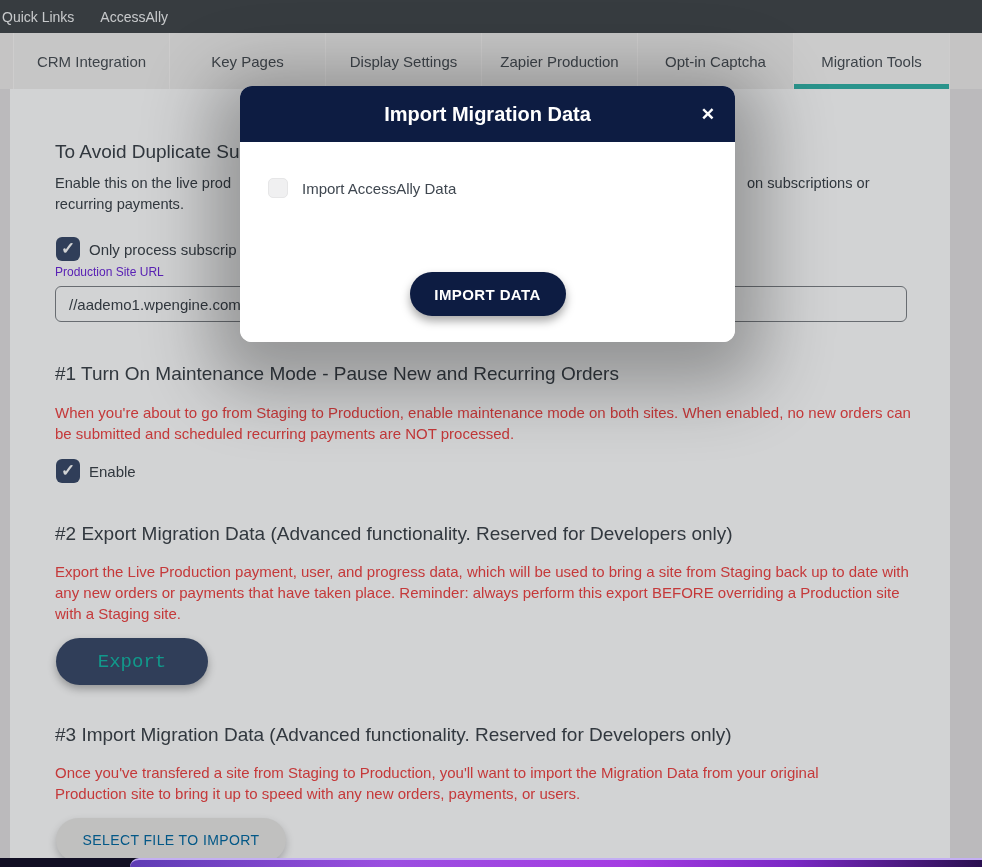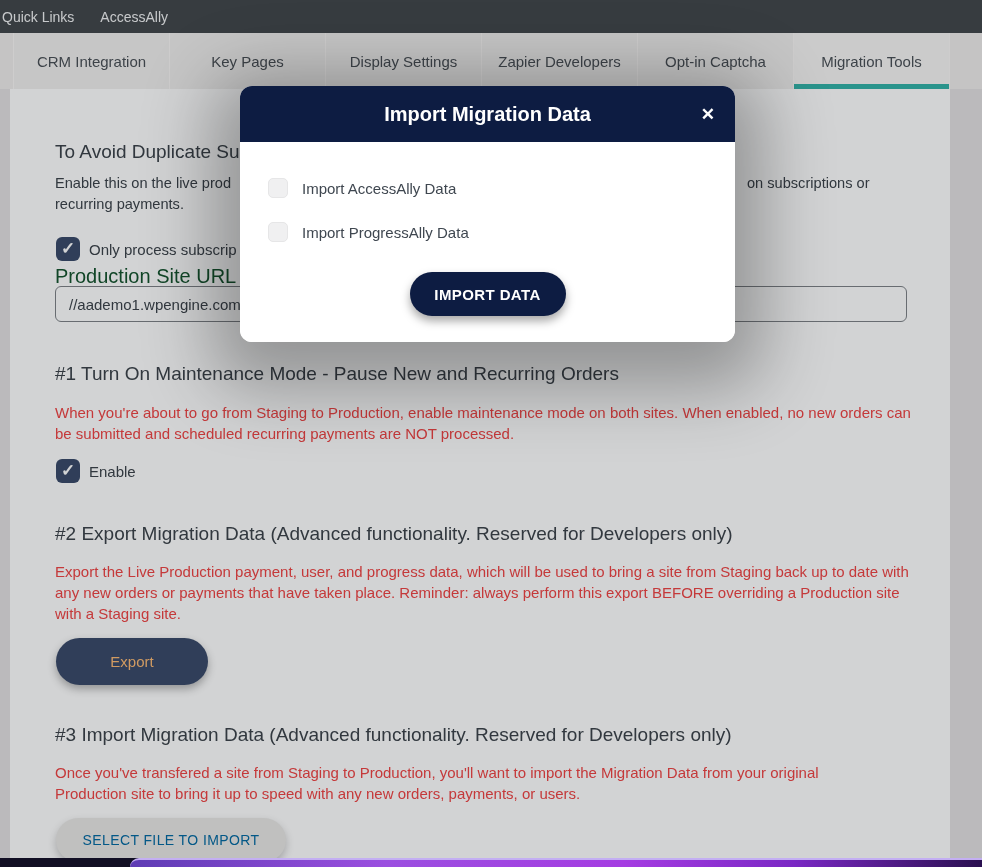--- a/index.html
+++ b/index.html
@@ -29,26 +29,26 @@
     background:#ffffff; z-index:3; }
   .h-sec { position:absolute; font-size:19px; font-weight:400; color:#3c434a; white-space:nowrap; }
   .para { position:absolute; font-size:15px; line-height:21px; color:#ef4444; }
   .frag { position:absolute; font-size:14.6px; line-height:21px; color:#3c434a; white-space:nowrap; }
   .cb-row { position:absolute; display:flex; align-items:center; gap:9px;justify-content:space-between; }
   .cb { width:24px; height:24px; border-radius:6px; background:#3a4a69; position:relative;
     flex:0 0 auto; cursor:pointer; }
   .cb::after { content:"✓"; position:absolute; left:50%; top:50%; transform:translate(-50%,-52%);
     color:#ffffff; font-size:17px; font-weight:700; }
   .cb-label { font-size:15px; color:#3c434a; white-space:nowrap; }
-  .field-label { position:absolute; font-size:20px; color:#14532d; }
+  .field-label { position:absolute; font-size:12px; color:#6d28d9; }
   .url-input { position:absolute; left:45px; top:197px; width:852px; height:36px;
     border:1px solid #7e8287; border-radius:6px; background:#fff; font-size:15px;
     color:#3c434a; padding:0 13px; font-family:"Liberation Sans", sans-serif; outline:none; }
   .btn-navy { position:absolute; border:none; border-radius:26px; background:#3a4a69;
-    color:#fdba74; font-size:15px; font-family:Liberation Sans, sans-serif; cursor:pointer;
+    color:#14b8a6; font-size:19px; font-family:Liberation Mono, monospace; cursor:pointer;
     box-shadow:0 4px 8px rgba(0,0,0,0.30); }
   .btn-gray { position:absolute; border:none; border-radius:24px; background:#e9e8e6;
     color:#0369a1; font-size:14px; letter-spacing:0.4px; font-family:Liberation Sans, sans-serif;
     cursor:pointer; box-shadow:0 4px 8px rgba(0,0,0,0.22); }
 
   
   .dim { position:absolute; inset:0; background:rgba(8,10,14,0.18); z-index:40; }
 
   
   .modal { position:absolute; left:240px; top:86px; width:495px; height:256px; z-index:100;
@@ -83,21 +83,21 @@
 
   <div class="admin-bar">
     <span class="ab-item">Quick Links</span>
     <span class="ab-item">AccessAlly</span>
   </div>
 
   <div class="tab-bar">
     <div class="tab">CRM Integration</div>
     <div class="tab">Key Pages</div>
     <div class="tab">Display Settings</div>
-    <div class="tab">Zapier Developers</div>
+    <div class="tab">Zapier Production</div>
     <div class="tab">Opt-in Captcha</div>
     <div class="tab active">Migration Tools</div>
   </div>
 
   <div class="content">
 
     <div class="h-sec" style="left:45px; top:52px;">To Avoid Duplicate Su</div>
 
     <span class="frag" style="left:45px; top:84px;">Enable this on the live prod</span>
     <span class="frag" style="left:737px; top:84px;">on subscriptions or</span>
@@ -135,24 +135,20 @@
   <div class="modal">
     <div class="modal-header">
       <span class="modal-title">Import Migration Data</span>
       <span class="modal-close">✕</span>
     </div>
     <div class="modal-body">
       <div class="m-cb-row" style="top:36px;">
         <span class="m-cb"></span>
         <span class="m-cb-label">Import AccessAlly Data</span>
       </div>
-      <div class="m-cb-row" style="top:80px;">
-        <span class="m-cb"></span>
-        <span class="m-cb-label">Import ProgressAlly Data</span>
-      </div>
       <button class="m-submit">IMPORT DATA</button>
     </div>
   </div>
 
   <div class="bottom-strip">
     <div class="bottom-purple"></div>
   </div>
 
 </div>
 

